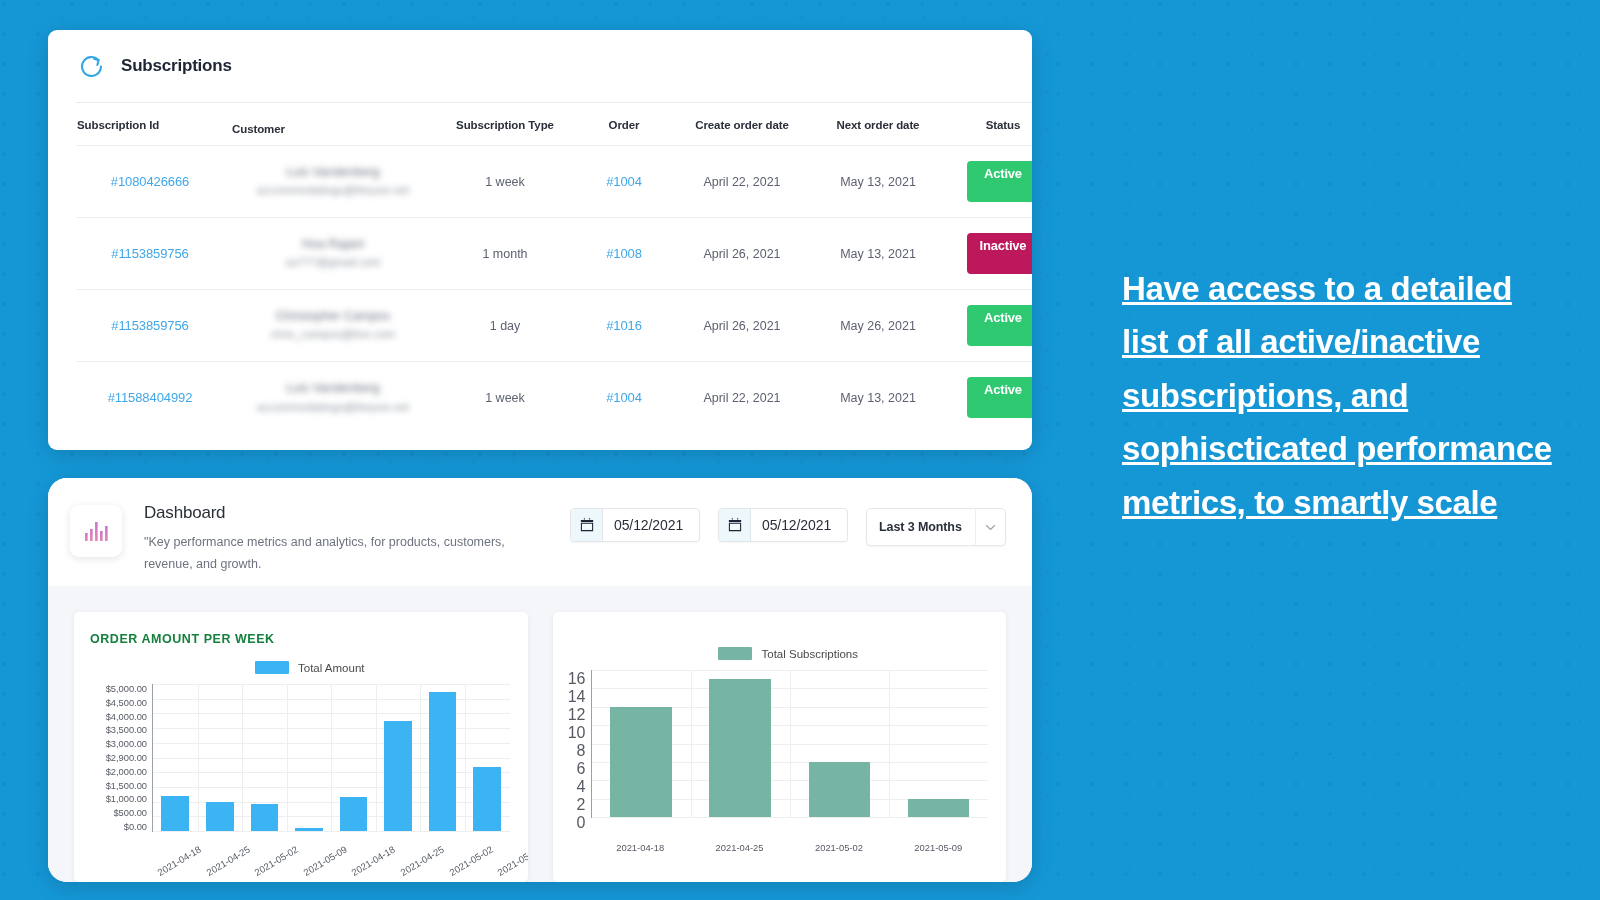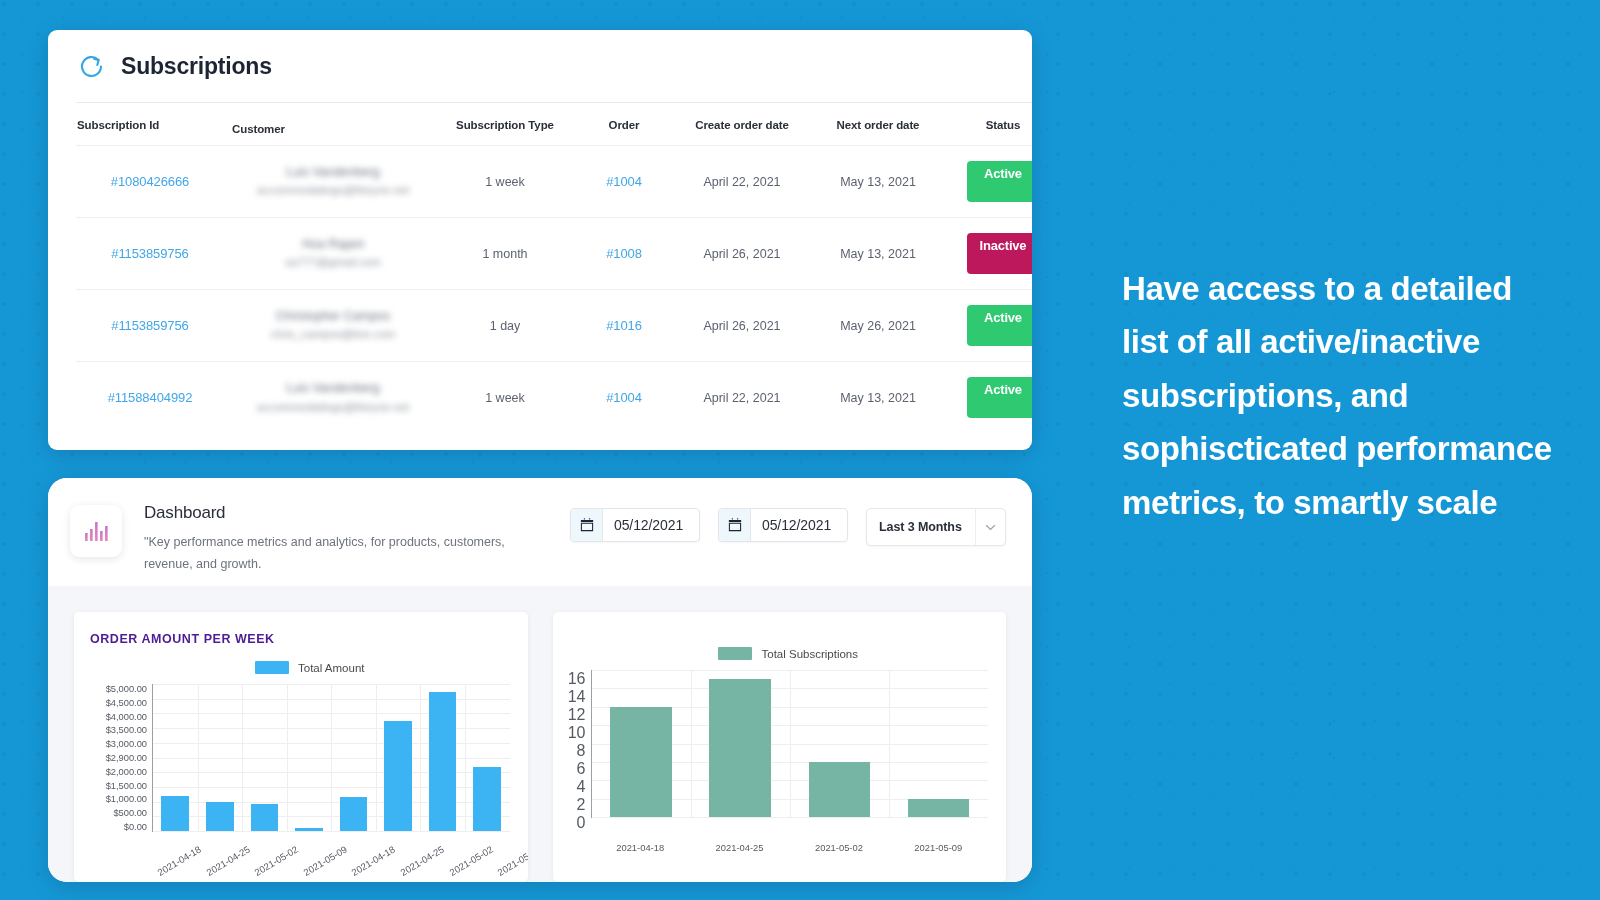--- a/index.html
+++ b/index.html
@@ -51,21 +51,21 @@
 
   .card-head {
     display: flex;
     align-items: center;
     gap: 16px;
     height: 72px;
     padding-left: 2px;
   }
   .refresh-icon { width: 27px; height: 27px; display: block; }
   .card-title {
-    font-size: 23px;
+    font-size: 17px;
     font-weight: bold;
     color: #1d2433;
     letter-spacing: -0.2px;
   }
 
   table.subs-table {
     width: 100%;
     border-collapse: collapse;
     table-layout: fixed;
   }
@@ -225,21 +225,21 @@
     background: #ffffff;
     border-radius: 5px;
     box-shadow: 0 1px 5px rgba(0,0,0,0.07);
     padding: 20px 18px 0 16px;
     position: relative;
     overflow: hidden;
   }
   .chart-title {
     font-size: 12.5px;
     font-weight: bold;
-    color: #4c1d95;
+    color: #15803d;
     letter-spacing: 0.55px;
   }
   .chart-legend {
     display: flex;
     align-items: center;
     justify-content: center;
     gap: 9px;
     margin-top: 15px;
     margin-left: 20px;
   }
@@ -303,20 +303,21 @@
   #marketing {
     position: absolute;
     left: 1122px;
     top: 262px;
     width: 430px;
     color: #ffffff;
     font-size: 33px;
     font-weight: bold;
     line-height: 1.62;
     letter-spacing: -0.4px;
+    text-decoration: underline;
   }
 </style>
 </head>
 <body>
 
 <div id="bg-pattern"></div>
 
 <div id="app-stack">
 
   <div id="subscriptions-card">

